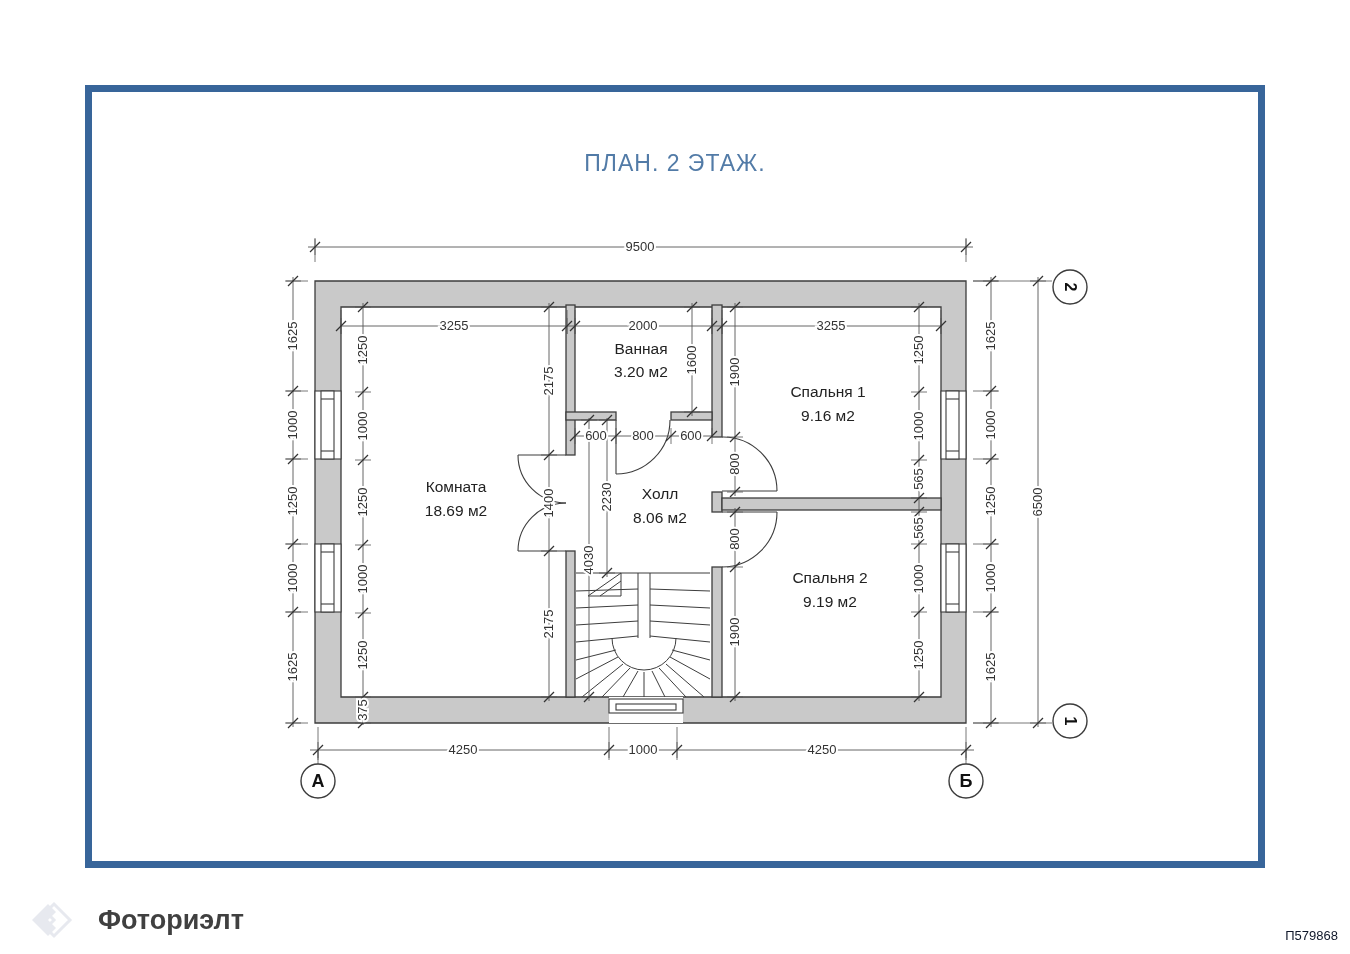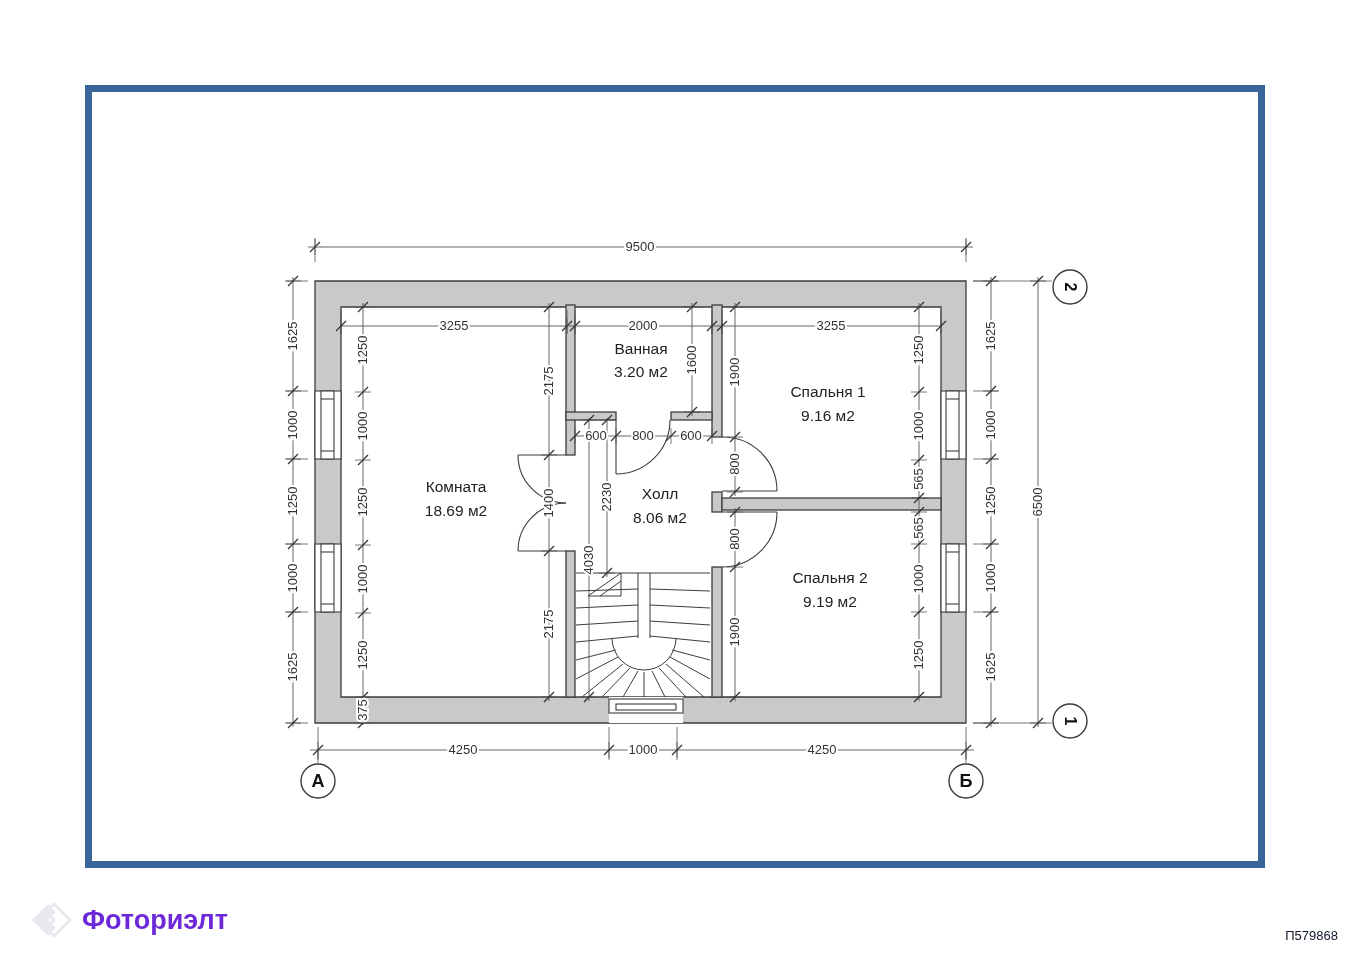--- a/index.html
+++ b/index.html
@@ -8,29 +8,30 @@
   #frame{position:absolute;left:85px;top:85px;width:1180px;height:783px;
          box-sizing:border-box;border:7px solid #38659a;}
   #plan-title{position:absolute;top:150px;left:0;width:1350px;text-align:center;
               font-size:23px;letter-spacing:1px;color:#527BA7;}
   #plan-svg{position:absolute;left:0;top:0;}
   text{font-family:"Liberation Sans",sans-serif;}
   .dim{font-size:13px;fill:#333;stroke:#fff;stroke-width:4px;paint-order:stroke;text-anchor:middle;}
   .room-name{font-size:15.5px;fill:#222;text-anchor:middle;}
   .axis-letter{font-size:18px;font-weight:bold;fill:#111;text-anchor:middle;}
   .axis-num{font-size:16px;font-weight:bold;fill:#111;text-anchor:middle;}
-  #watermark{position:absolute;left:28px;top:900px;display:flex;align-items:center;gap:8px;
-             color:#6d28d9;font-size:27px;font-weight:bold;}
+  #watermark{position:absolute;left:28px;top:900px;display:flex;align-items:center;gap:24px;
+             color:#404040;font-size:27px;font-weight:bold;}
   #doc-number{position:absolute;right:12px;top:928px;color:#0f172a;font-size:13px;}
 </style>
 </head>
 <body>
 
 <div id="canvas">
   <div id="frame"></div>
+  <div id="plan-title">ПЛАН. 2 ЭТАЖ.</div>
 
   <svg id="plan-svg" width="1350" height="954" viewBox="0 0 1350 954">
 
     <g fill="#c9c9c9" stroke="#3d3d3d" stroke-width="1.3">
       <path fill-rule="evenodd" d="M315,281 H966 V723 H315 Z M341,307 H941 V697 H341 Z"></path>
       <rect x="566" y="305" width="9" height="150"></rect>
       <rect x="566" y="551" width="9" height="146"></rect>
       <rect x="712" y="305" width="10" height="132"></rect>
       <rect x="712" y="492" width="10" height="20"></rect>
       <rect x="722" y="498" width="219" height="12"></rect>

